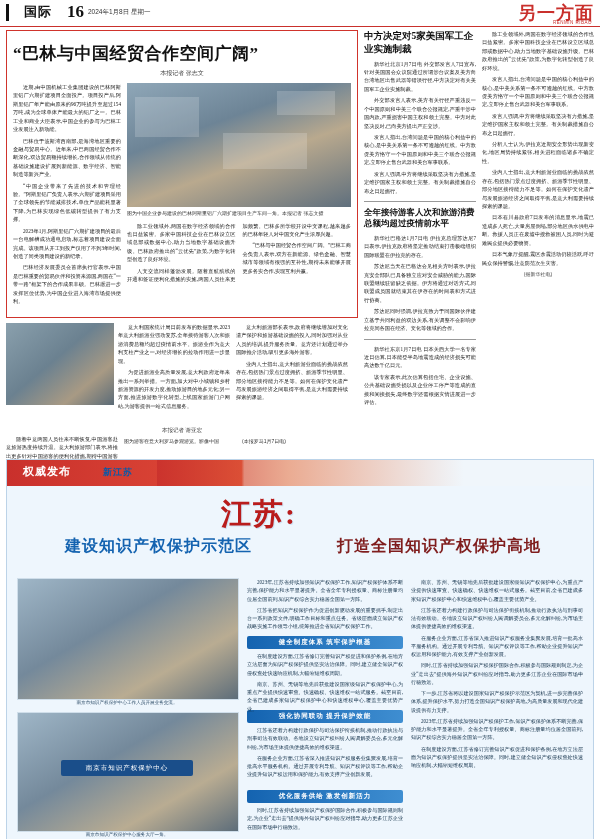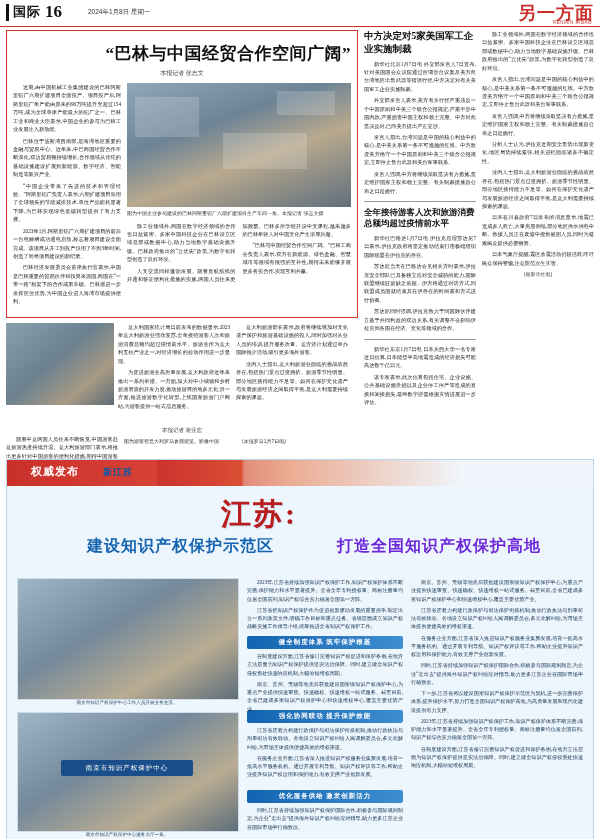--- a/index.html
+++ b/index.html
@@ -13,21 +13,21 @@
   }
   .page{width:600px;height:839px;position:relative;box-sizing:border-box;}
 
   
   .masthead{
     position:absolute;left:0;top:0;width:600px;height:26px;
     border-bottom:1px solid #c9302c;
   }
   .sec-box{
     position:absolute;left:6px;top:2px;
-    display:flex;align-items:center;gap:4px;
+    display:flex;align-items:center;gap:15px;
     font-weight:bold;
   }
   .sec-bar{width:3px;height:17px;background:#111;}
   .sec-name{font-size:13px;letter-spacing:1px;}
   .sec-num{font-size:17px;font-weight:bold;text-align:right;}
   .sec-date{
     position:absolute;left:88px;top:8px;
     font-size:6.5px;color:#333;font-family:"Liberation Sans",sans-serif;
   }
   .logo{
@@ -43,21 +43,21 @@
 
   
   .content{position:absolute;left:0;top:27px;width:600px;height:780px;}
 
   
   .feature{
     position:absolute;left:6px;top:3px;width:352px;height:288px;
     border:1.5px solid #d0342c;box-sizing:border-box;padding:5px 6px;
   }
   .feature-title{
-    text-align:right;font-size:17px;font-weight:bold;color:#111;
+    text-align:left;font-size:17px;font-weight:bold;color:#111;
     letter-spacing:.5px;margin:6px 0 4px;
   }
   .byline{
     text-align:center;font-size:6px;color:#444;margin-bottom:5px;
     font-family:"Liberation Sans",sans-serif;
   }
   .feature-body{display:flex;gap:6px;}
   .col-narrow{width:108px;}
   .col-wide{width:224px;}
   .photo{
@@ -113,42 +113,42 @@
   
   .banner{
     position:absolute;left:6px;top:432px;width:588px;height:402px;
     border:1px solid #bcd3e8;box-sizing:border-box;background:#eef6fd;
   }
   .banner-top{
     position:relative;height:26px;
     background:linear-gradient(90deg,#c9302c 0%,#e04b38 40%,#f0f6fb 40.5%,#f0f6fb 100%);
   }
   .banner-badge{
-    position:absolute;left:24px;top:4px;color:#fff;font-size:11px;font-weight:bold;
+    position:absolute;left:16px;top:4px;color:#fff;font-size:11px;font-weight:bold;
     letter-spacing:1px;
   }
   .banner-badge2{
     position:absolute;left:96px;top:6px;color:#0a59a8;font-size:9px;font-weight:bold;
     letter-spacing:1px;
   }
   .banner-wave{
     position:absolute;left:150px;top:0;width:438px;height:26px;
     background:linear-gradient(90deg,rgba(201,48,44,.85),rgba(230,110,60,.55) 30%,rgba(255,255,255,0) 70%);
   }
   .jiangsu{
     position:absolute;left:214px;top:34px;color:#b91c1c;
     font-size:30px;font-weight:bold;letter-spacing:2px;
     text-shadow:1px 1px 0 #cfe3f5;
   }
   .jiangsu-sub{
-    position:absolute;left:80px;top:76px;color:#1463b0;
+    position:absolute;left:58px;top:76px;color:#1463b0;
     font-size:16px;font-weight:bold;letter-spacing:1px;
   }
   .jiangsu-sub2{
-    position:absolute;left:330px;top:76px;color:#6d28d9;
+    position:absolute;left:330px;top:76px;color:#7f1d1d;
     font-size:16px;font-weight:bold;letter-spacing:1px;
   }
   .b-photo{
     position:absolute;background:linear-gradient(150deg,#9fb6c7 0%,#74899b 40%,#b9ac92 72%,#5d6d7a 100%);
     border:1px solid #cfdeea;
   }
   .b-cap{
     position:absolute;font-size:4.6px;color:#2a4a66;text-align:center;width:100%;
     font-family:"Liberation Sans",sans-serif;
   }

